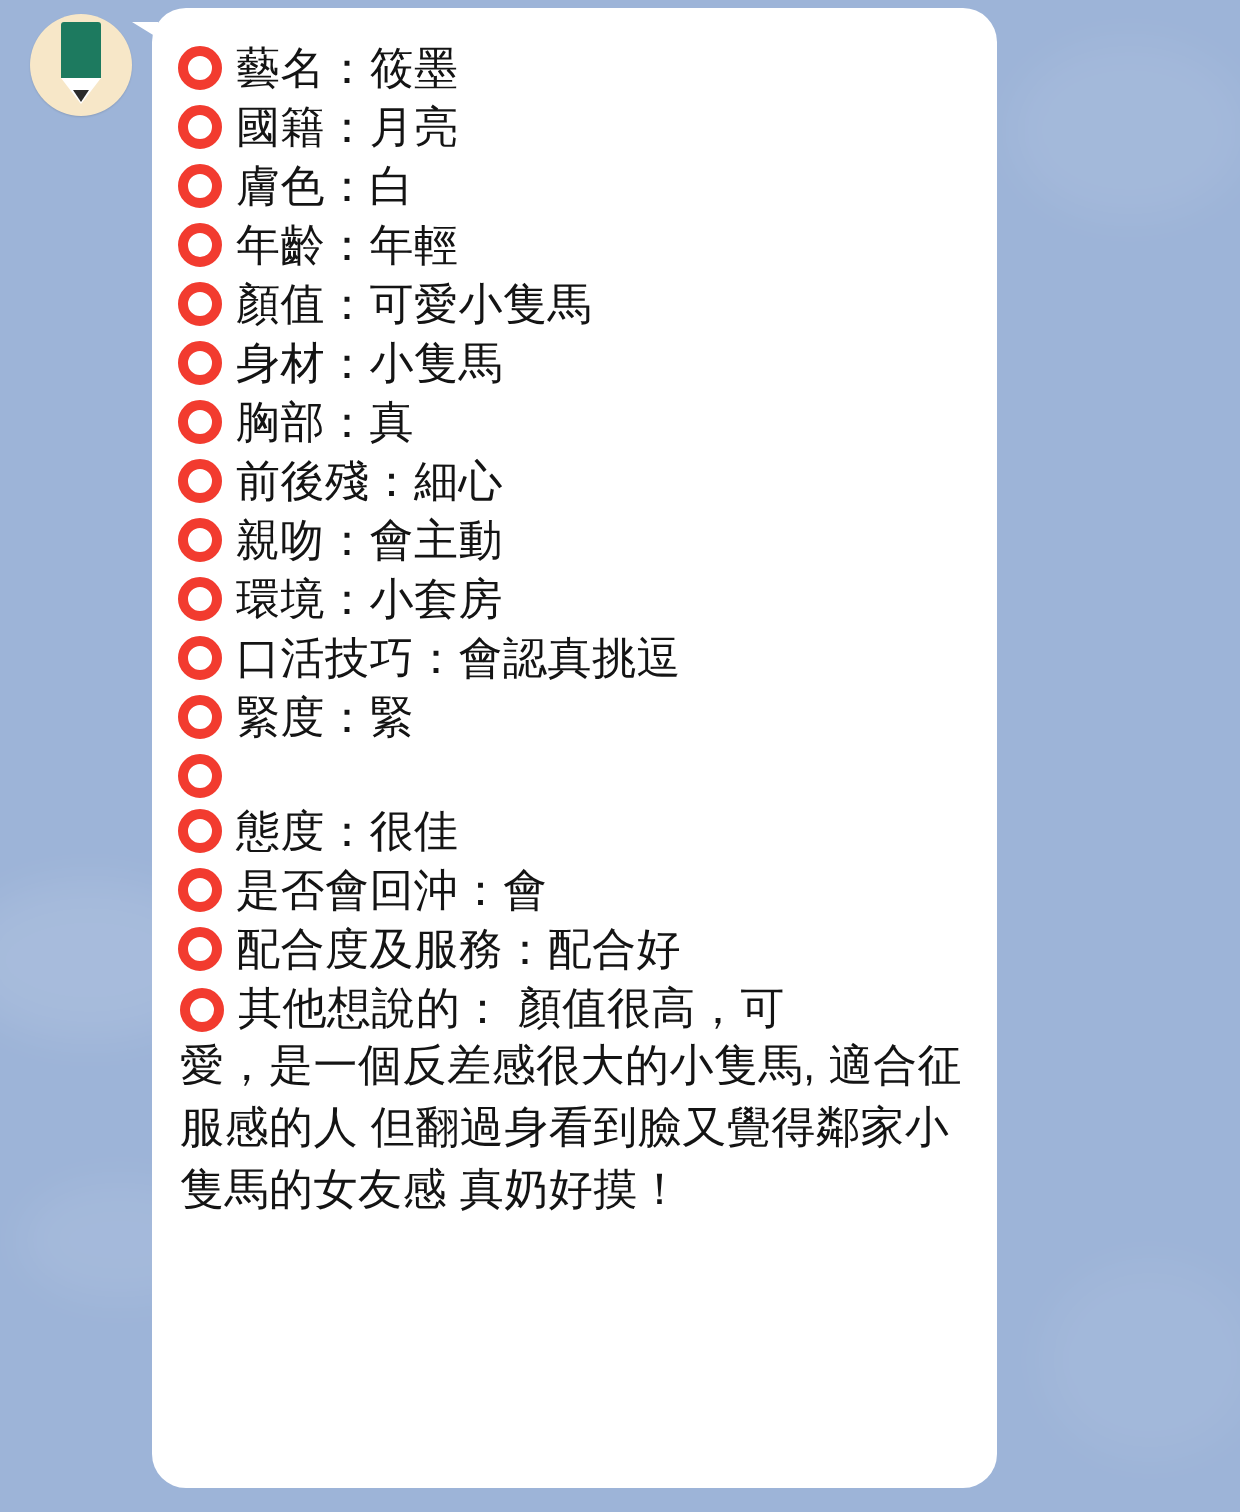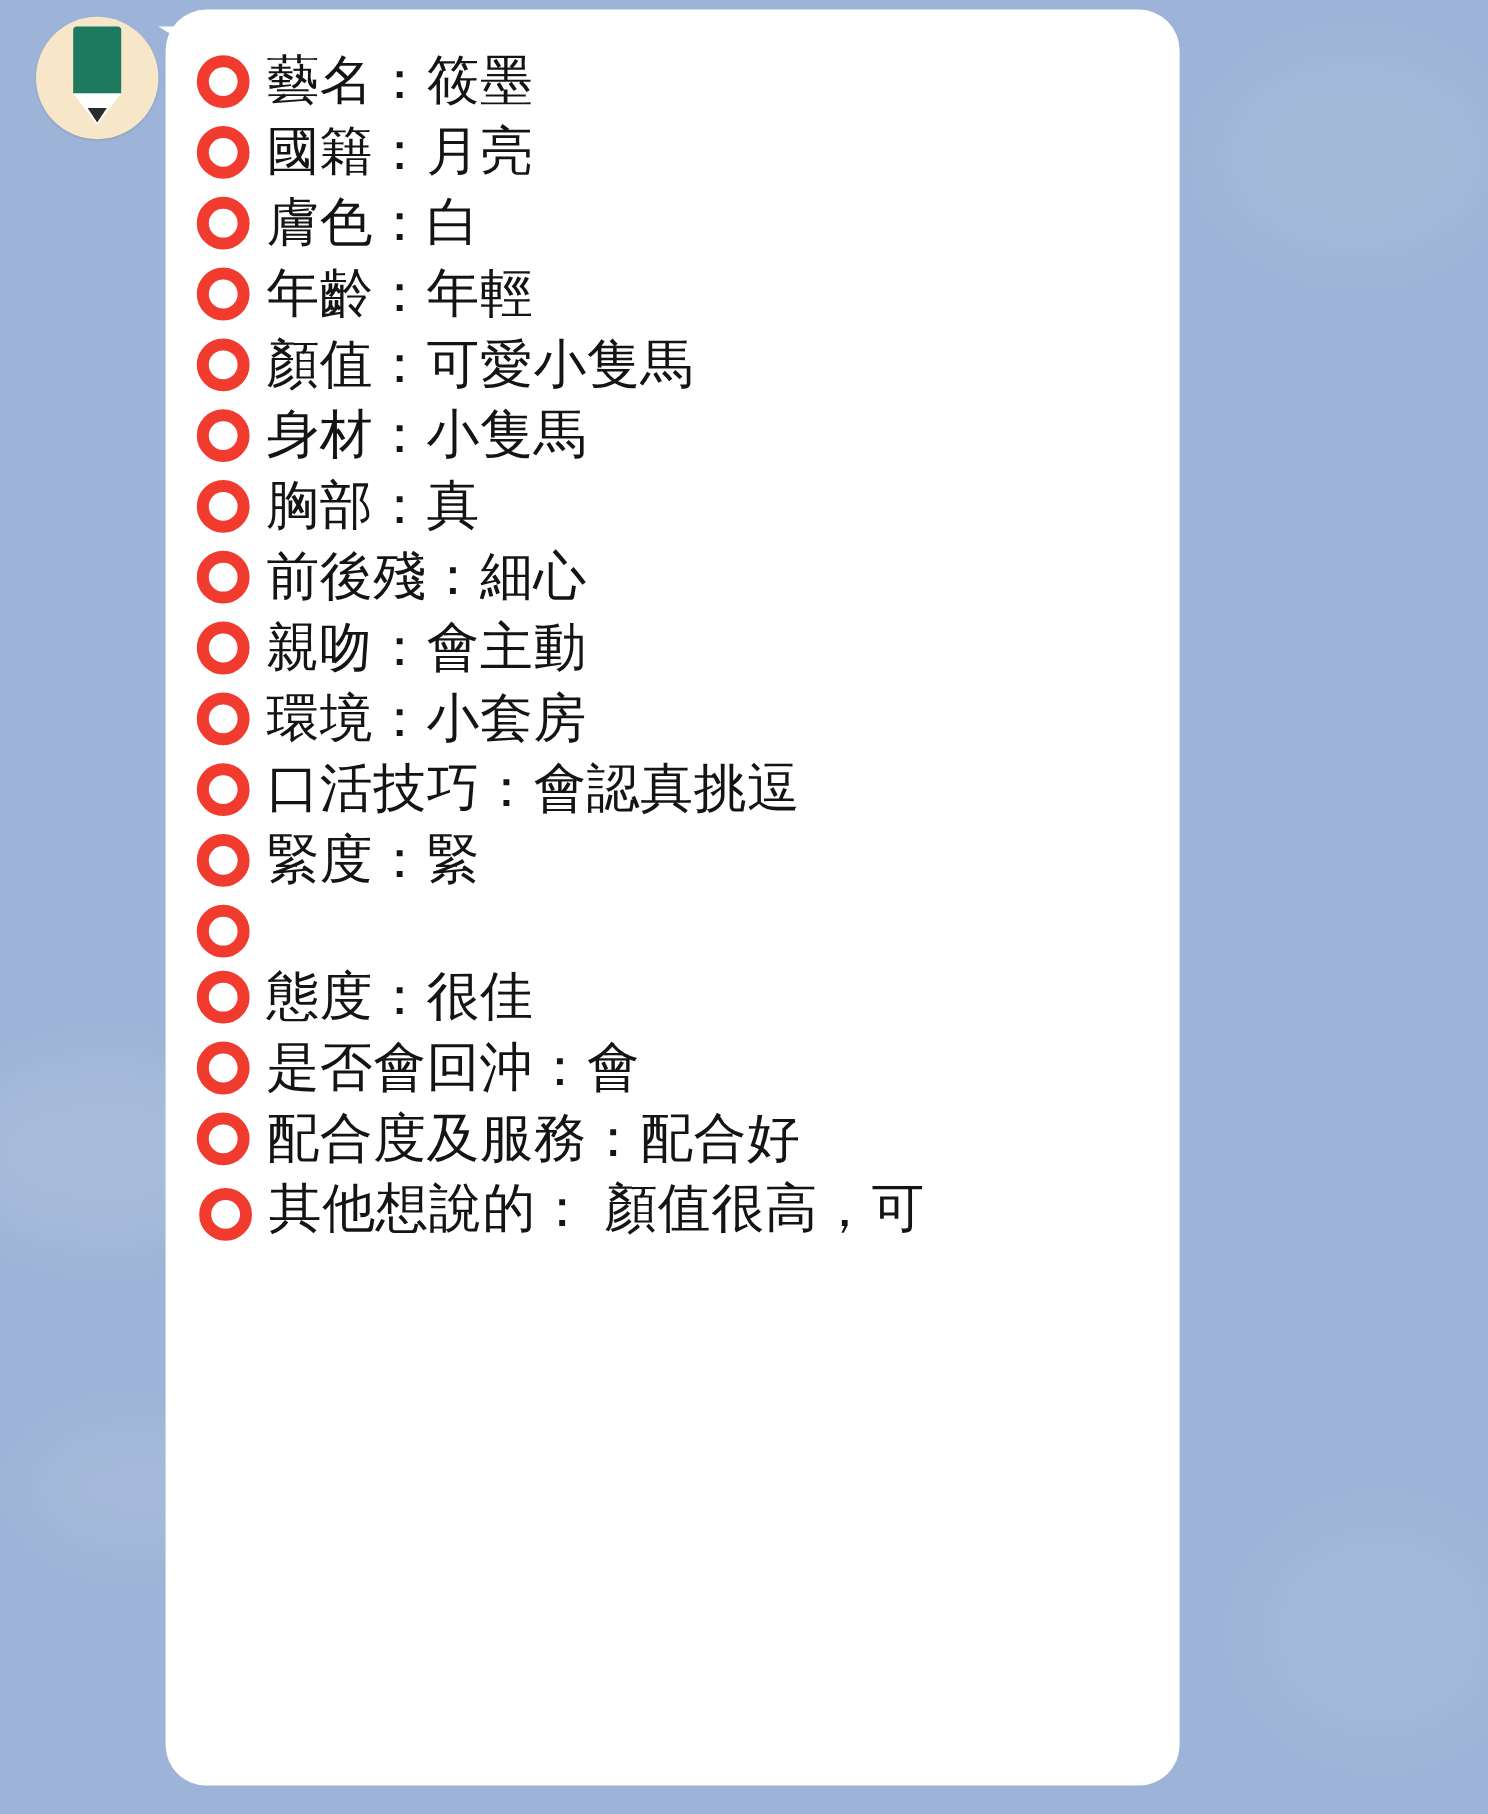--- a/index.html
+++ b/index.html
@@ -66,21 +66,21 @@
     transform: translateX(-50%);
     width: 0;
     height: 0;
     border-left: 8px solid transparent;
     border-right: 8px solid transparent;
     border-top: 12px solid #2b2b2b;
   }
 
   .bubble {
     position: absolute;
-    left: 138px;
+    left: 152px;
     top: 8px;
     width: 845px;
     min-height: 1480px;
     background: #ffffff;
     border-radius: 34px;
     box-sizing: border-box;
     padding: 34px 26px 30px 26px;
   }
   .bubble-tail {
     position: absolute;
@@ -124,21 +124,21 @@
   .note {
     font-size: 44px;
     line-height: 60px;
     color: #141414;
     letter-spacing: 0.5px;
     margin-top: 2px;
     padding-left: 2px;
   }
   .note-head {
     display: flex;
-    align-items: flex-end;
+    align-items: center;
   }
   .note-body {
     font-size: 44px;
     line-height: 62px;
     color: #141414;
     margin-top: 0;
   }
 </style>
 </head>
 <body>
@@ -221,14 +221,15 @@
       <span class="bullet"></span>
       <span class="item-text">配合度及服務：配合好</span>
     </li>
   </ul>
 
   <div class="note">
     <div class="note-head">
       <span class="bullet"></span>
       <span class="item-text">其他想說的： 顏值很高，可</span>
     </div>
+    <div class="note-body">愛，是一個反差感很大的小隻馬, 適合征服感的人 但翻過身看到臉又覺得鄰家小隻馬的女友感 真奶好摸！</div>
   </div>
 </div>
 
 </body></html>

